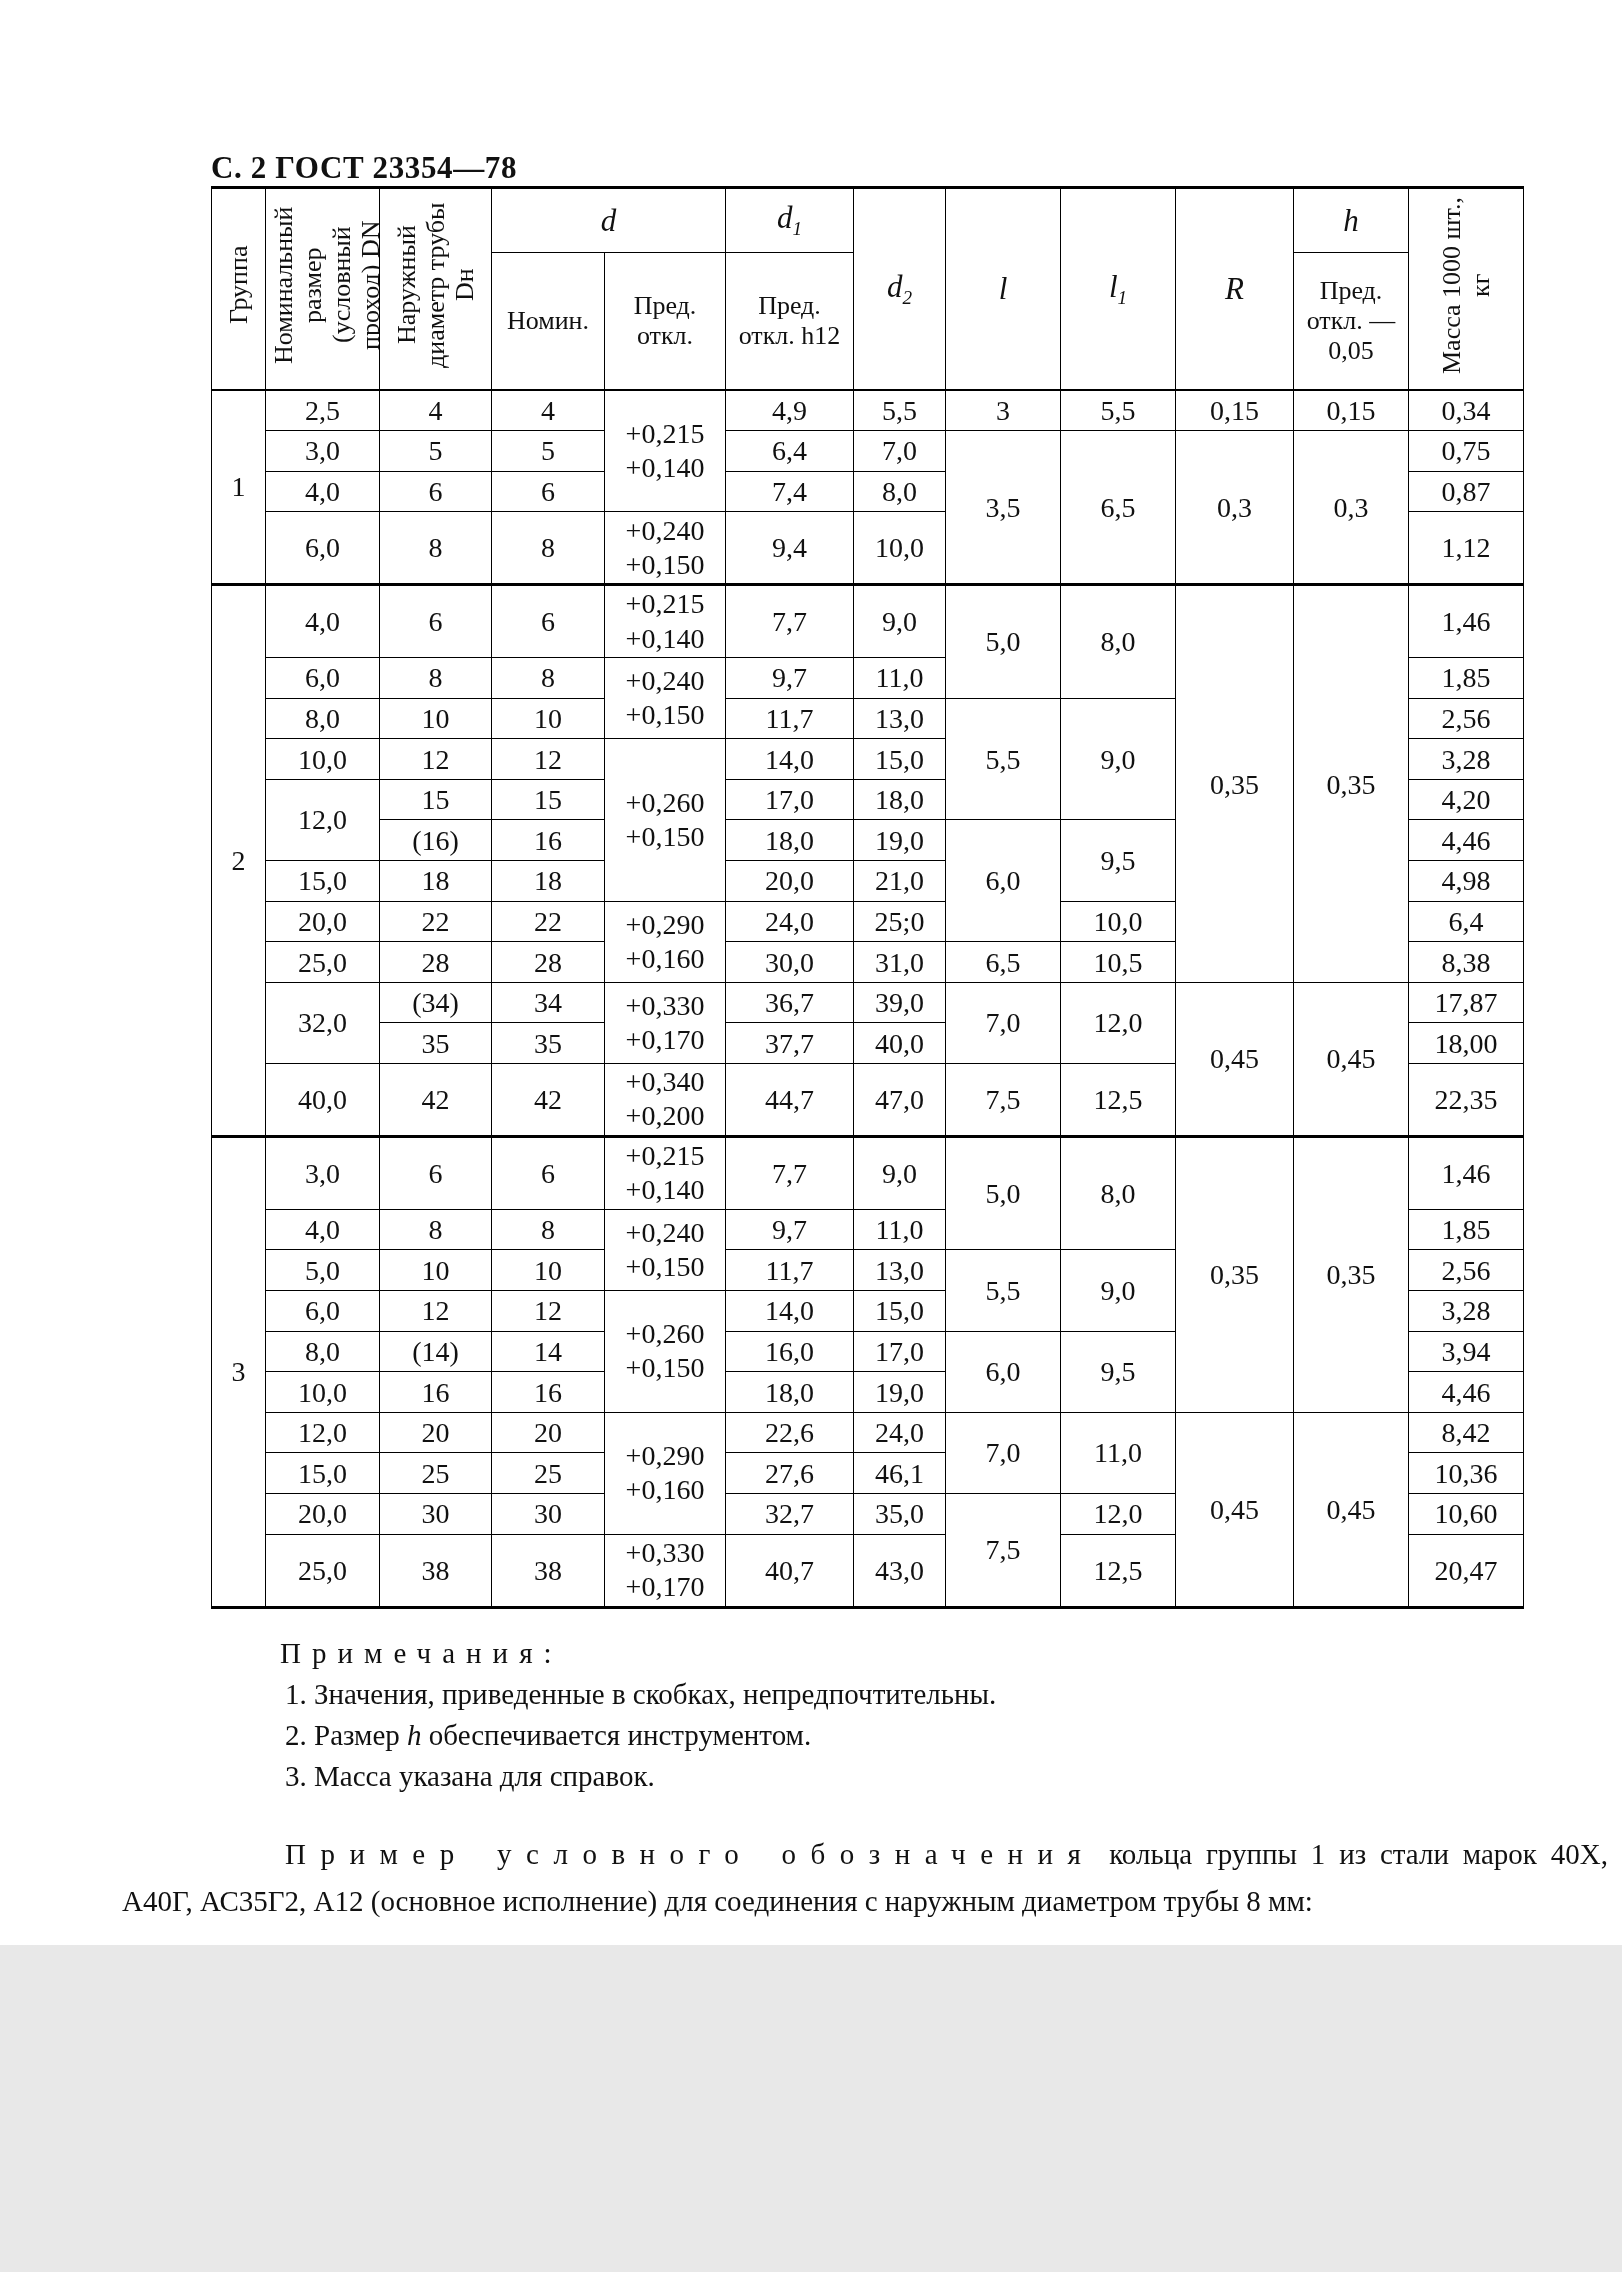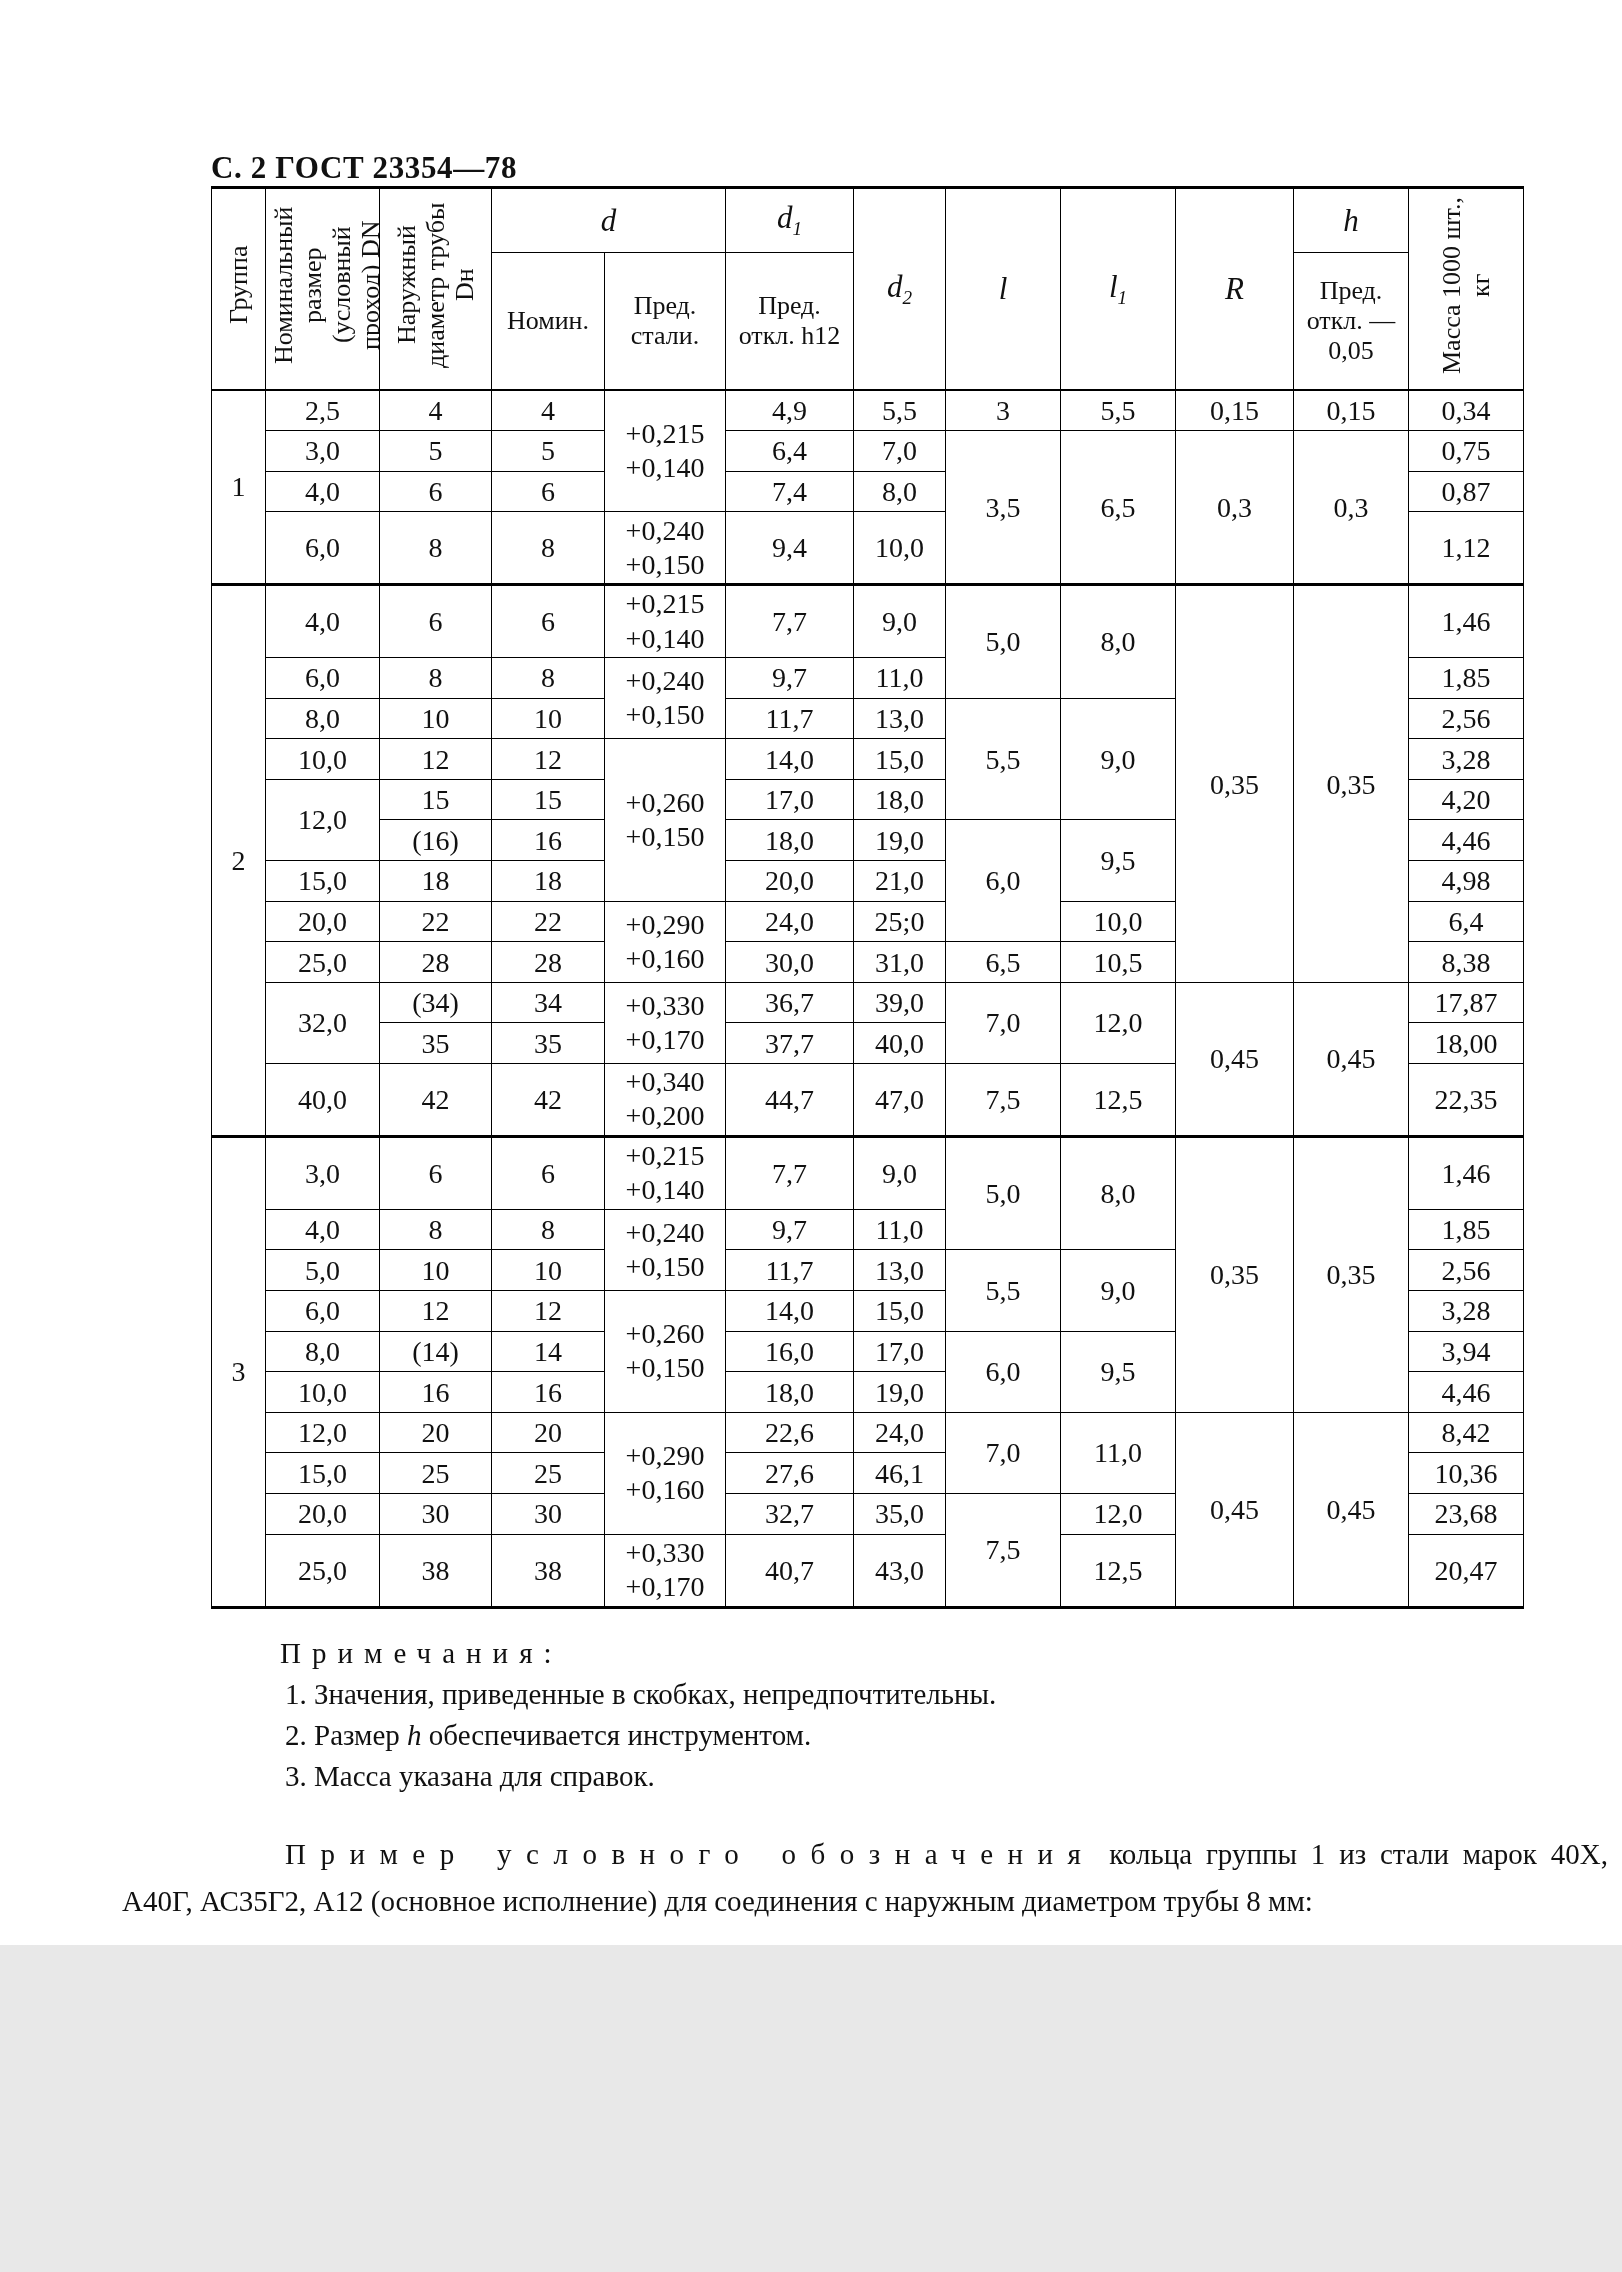--- a/index.html
+++ b/index.html
@@ -124,21 +124,21 @@
         <th class="sym"><span class="it">d</span><sub>1</sub></th>
         <th rowspan="2" class="sym"><span class="it">d</span><sub>2</sub></th>
         <th rowspan="2" class="sym"><span class="it">l</span></th>
         <th rowspan="2" class="sym"><span class="it">l</span><sub>1</sub></th>
         <th rowspan="2" class="sym"><span class="it">R</span></th>
         <th class="sym"><span class="it">h</span></th>
         <th rowspan="2"><div class="rot">Масса 1000 шт., кг</div></th>
       </tr>
       <tr class="subrow">
         <th>Номин.</th>
-        <th>Пред. стали.</th>
+        <th>Пред. откл.</th>
         <th>Пред. откл. h12</th>
         <th>Пред. откл. —0,05</th>
       </tr>
     </thead>
     <tbody>
         <tr>
           <td rowspan="4" class="grp">1</td>
           <td>2,5</td>
           <td>4</td>
           <td>4</td>
@@ -380,21 +380,21 @@
           <td>10,36</td>
         </tr>
         <tr>
           <td>20,0</td>
           <td>30</td>
           <td>30</td>
           <td>32,7</td>
           <td>35,0</td>
           <td rowspan="2">7,5</td>
           <td>12,0</td>
-          <td>23,68</td>
+          <td>10,60</td>
         </tr>
         <tr>
           <td>25,0</td>
           <td>38</td>
           <td>38</td>
           <td class="tol">+0,330<br>+0,170</td>
           <td>40,7</td>
           <td>43,0</td>
           <td>12,5</td>
           <td>20,47</td>

